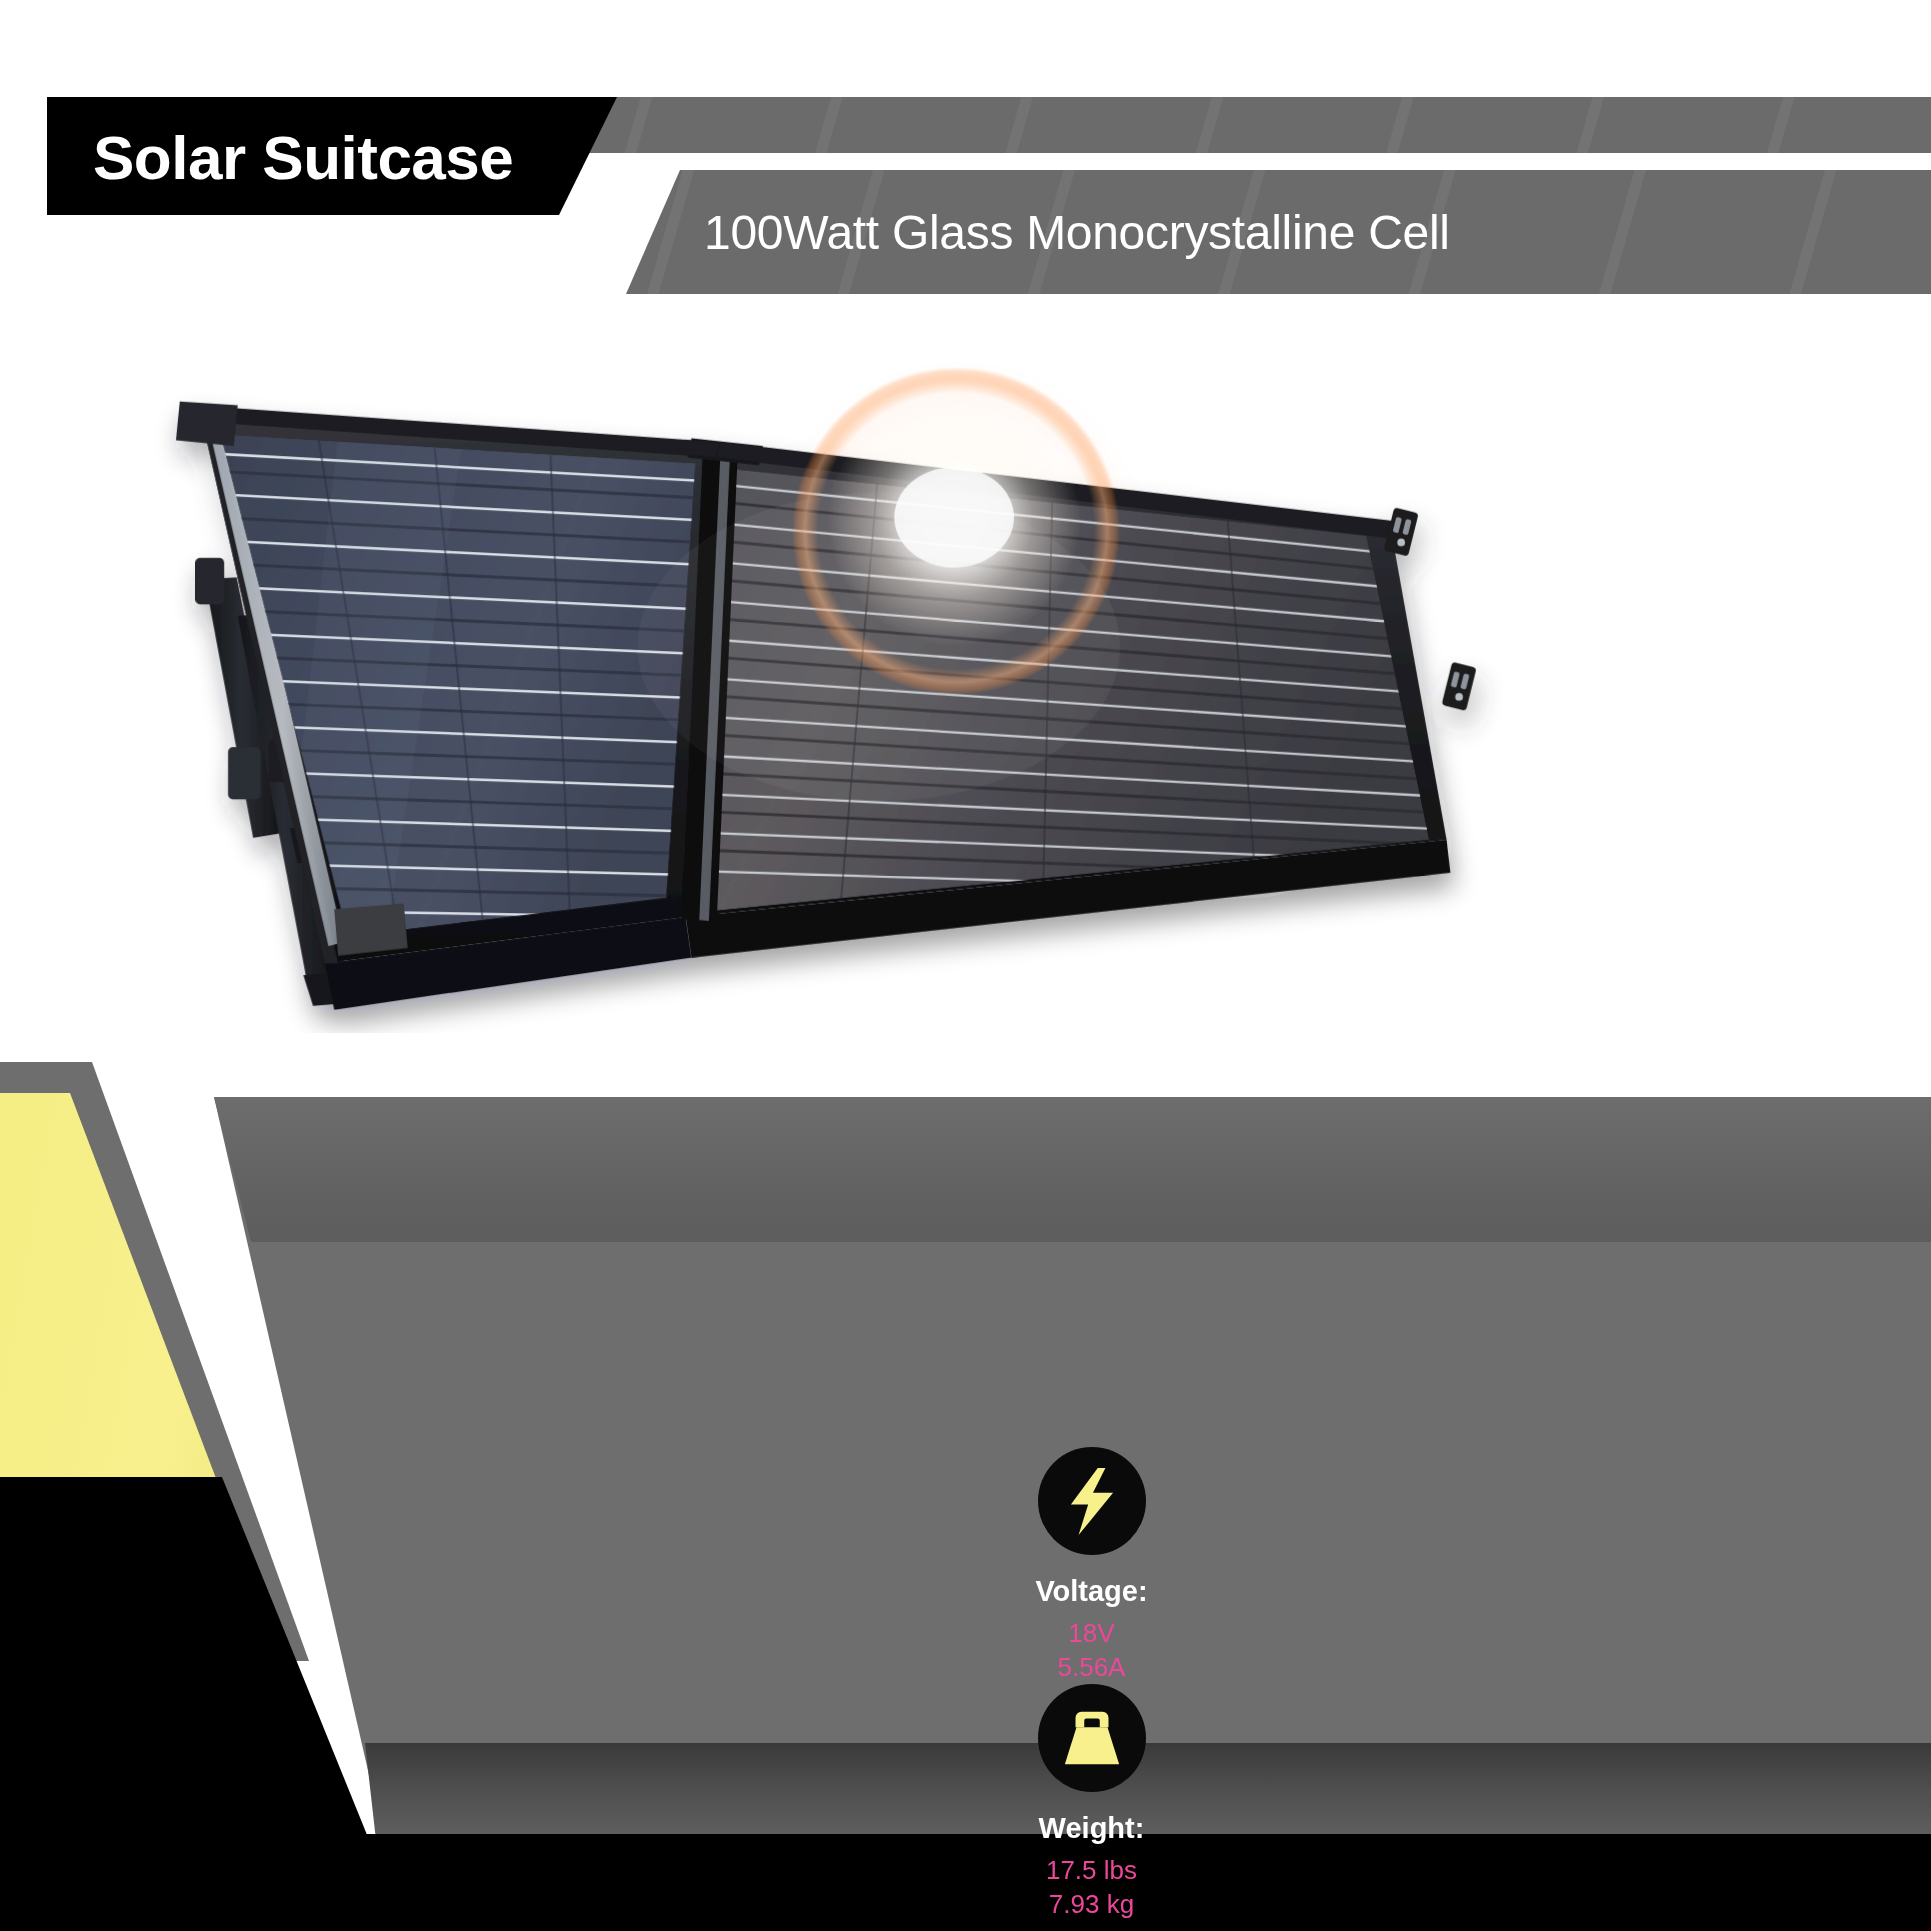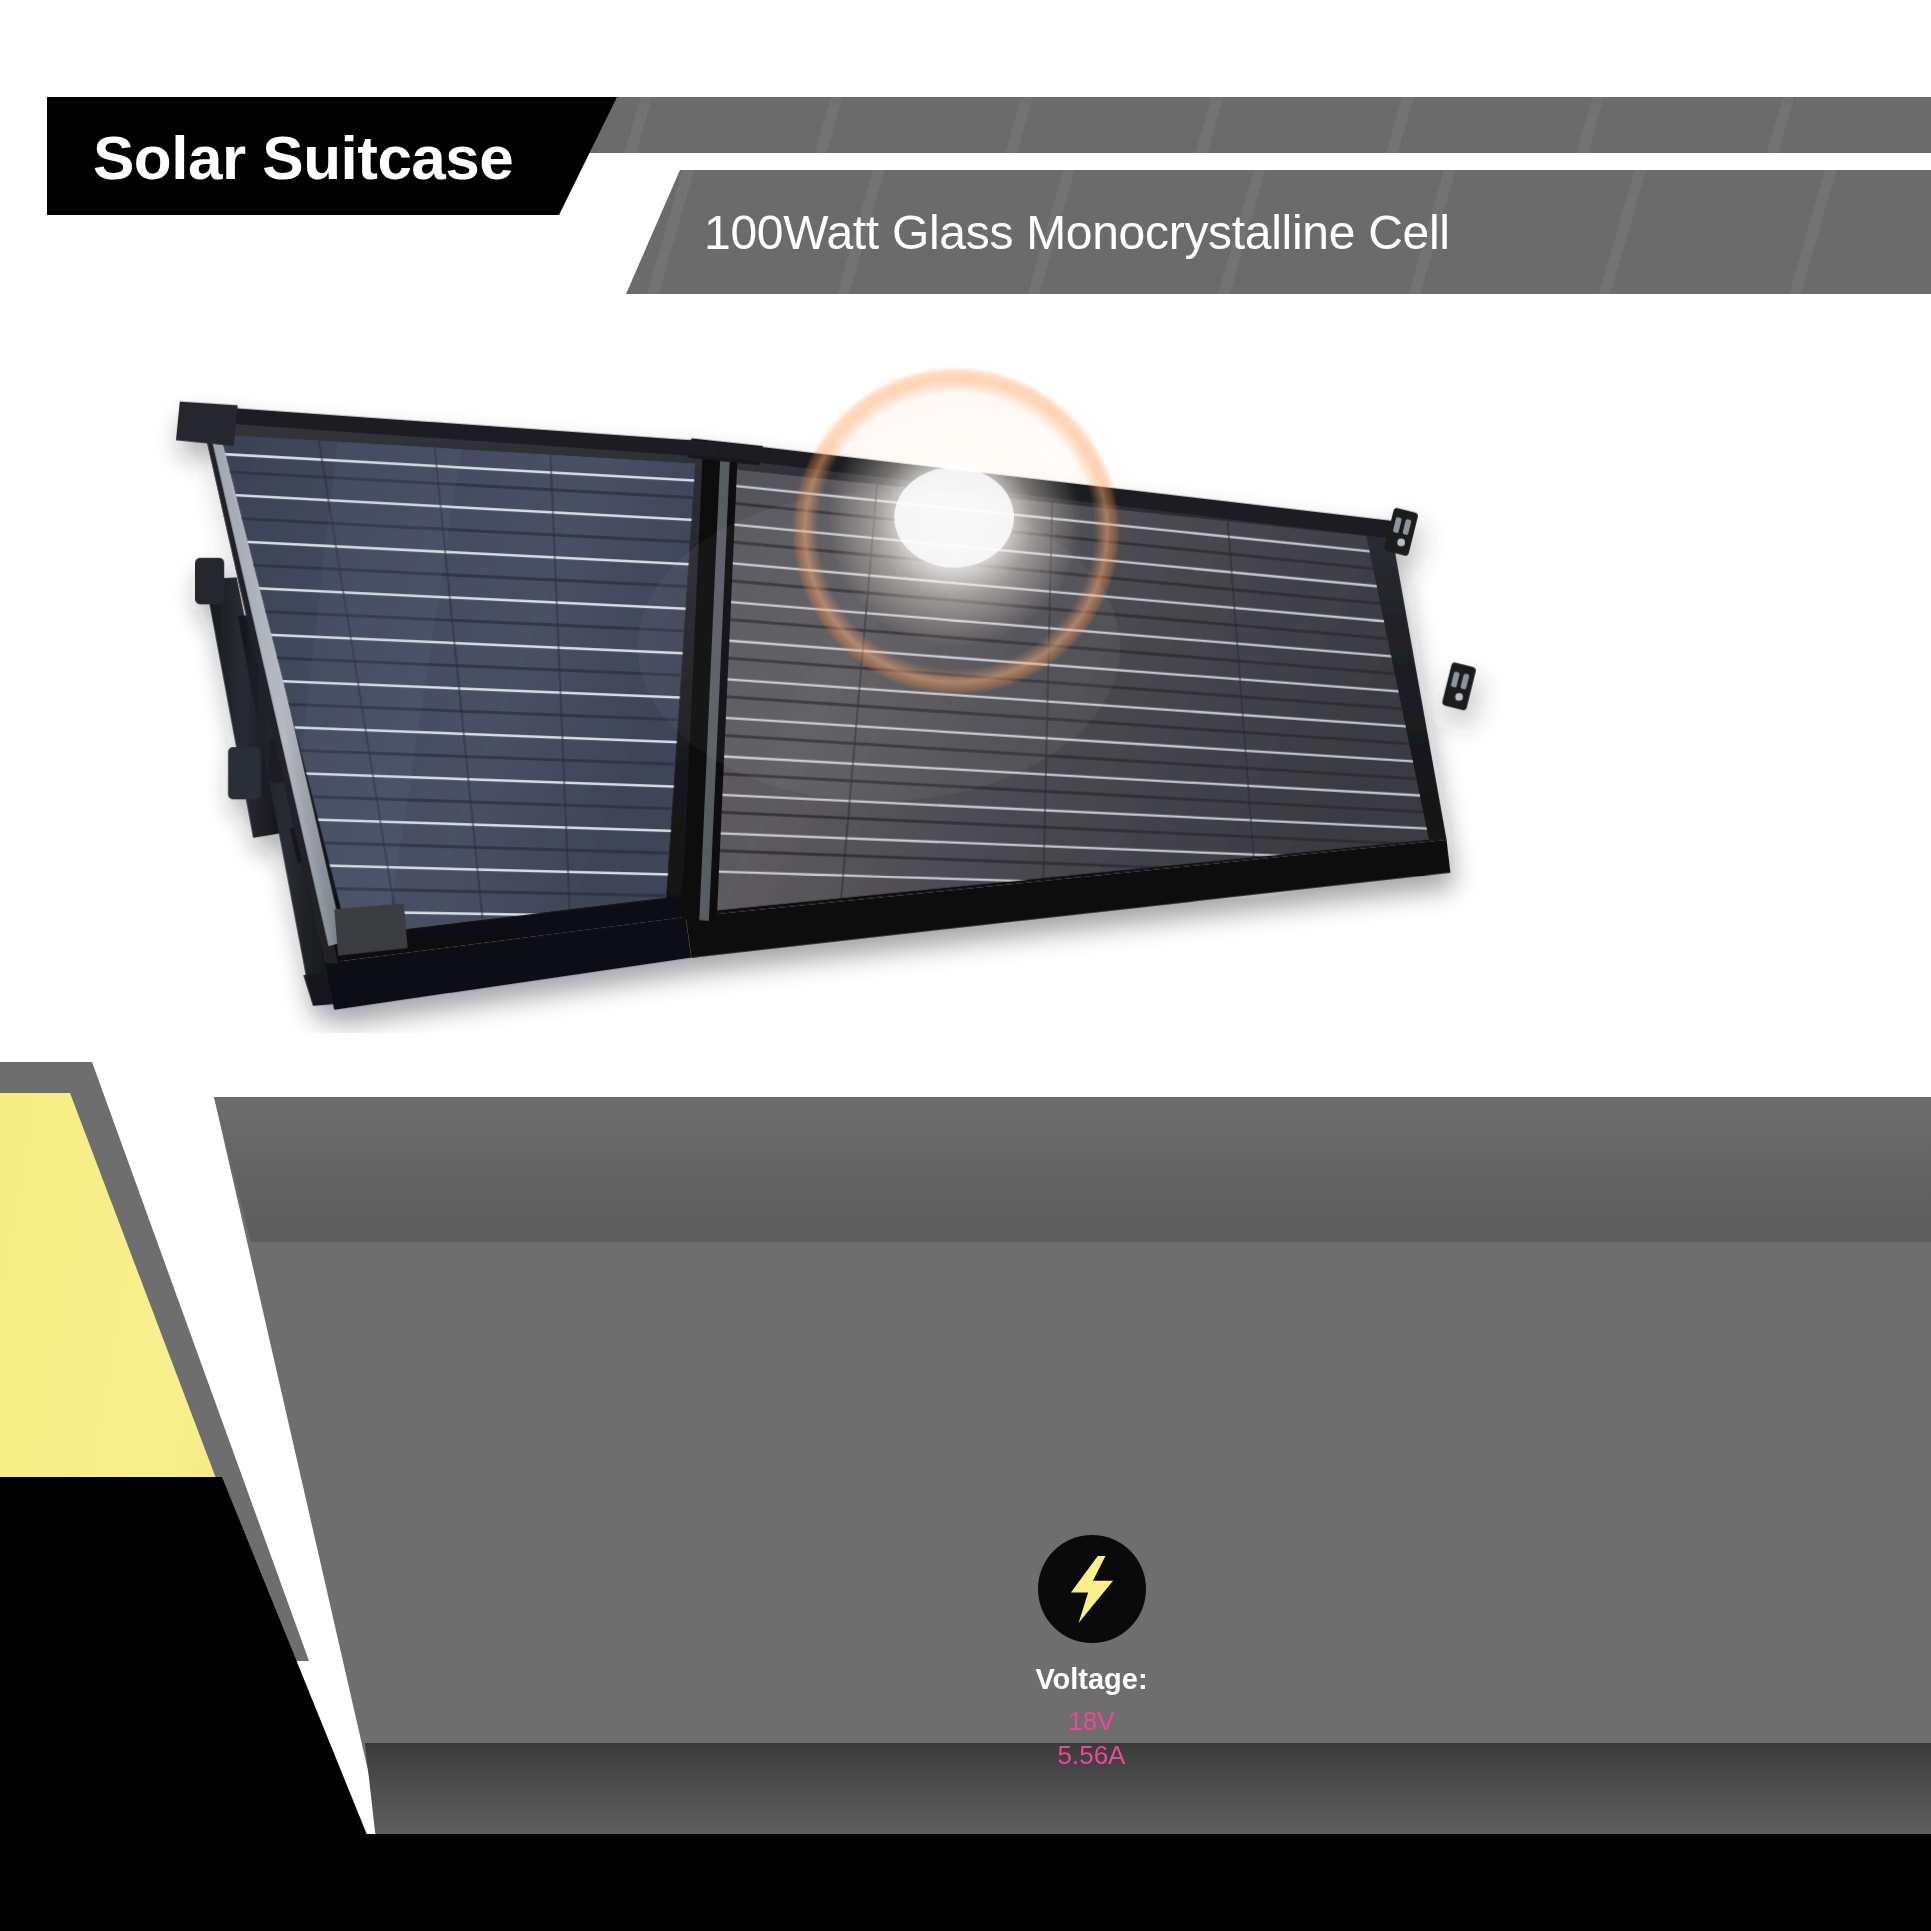--- a/index.html
+++ b/index.html
@@ -84,21 +84,21 @@
     position:absolute;left:0;top:1743px;width:1931px;height:106px;
     background:linear-gradient(180deg,#3a3a3a 0%, #4e4e4e 42%, #636363 100%);
     clip-path:polygon(365px 0, 1931px 0, 1931px 93px, 377px 106px);
   }
   .black-foot{
     position:absolute;left:0;top:1834px;width:1931px;height:97px;background:#000000;
   }
 
   
   .features{
-    position:absolute;left:319px;top:1535px;width:1545px;height:261px;
+    position:absolute;left:319px;top:1447px;width:1545px;height:261px;
     display:flex;
     flex-direction:column;
   }
   .feature{
     flex:1 1 0;display:flex;flex-direction:column;align-items:center;
   }
   .fico{
     width:108px;height:108px;border-radius:50%;background:#0a0a0a;
     display:flex;align-items:center;justify-content:center;margin-bottom:21px;
     position:relative;overflow:hidden;
@@ -338,17 +338,28 @@
         <svg width="62" height="71" viewBox="0 0 64 74">
           <polygon points="38,2 10,40 28,40 18,72 54,28 33,28 46,2" fill="#F7F08D"></polygon>
         </svg>
       </div>
       <div class="flabel">Voltage:</div>
       <div class="fline">18V</div>
       <div class="fline">5.56A</div>
     </div>
 
 
+    <div class="feature">
+      <div class="fico">
+        <svg width="70" height="64" viewBox="0 0 72 66">
+          <path d="M25 6 h22 a6 6 0 0 1 6 6 v10 h-9 v-7 a2 2 0 0 0 -2 -2 h-12 a2 2 0 0 0 -2 2 v7 h-9 v-10 a6 6 0 0 1 6 -6 z" fill="#F7F08D"></path>
+          <polygon points="20,22 52,22 64,60 8,60" fill="#F7F08D"></polygon>
+        </svg>
+      </div>
+      <div class="flabel">Weight:</div>
+      <div class="fline">17.5 lbs</div>
+      <div class="fline">7.93 kg</div>
+    </div>
 
 
   </div>
 </div>
 
 
 </body></html>

